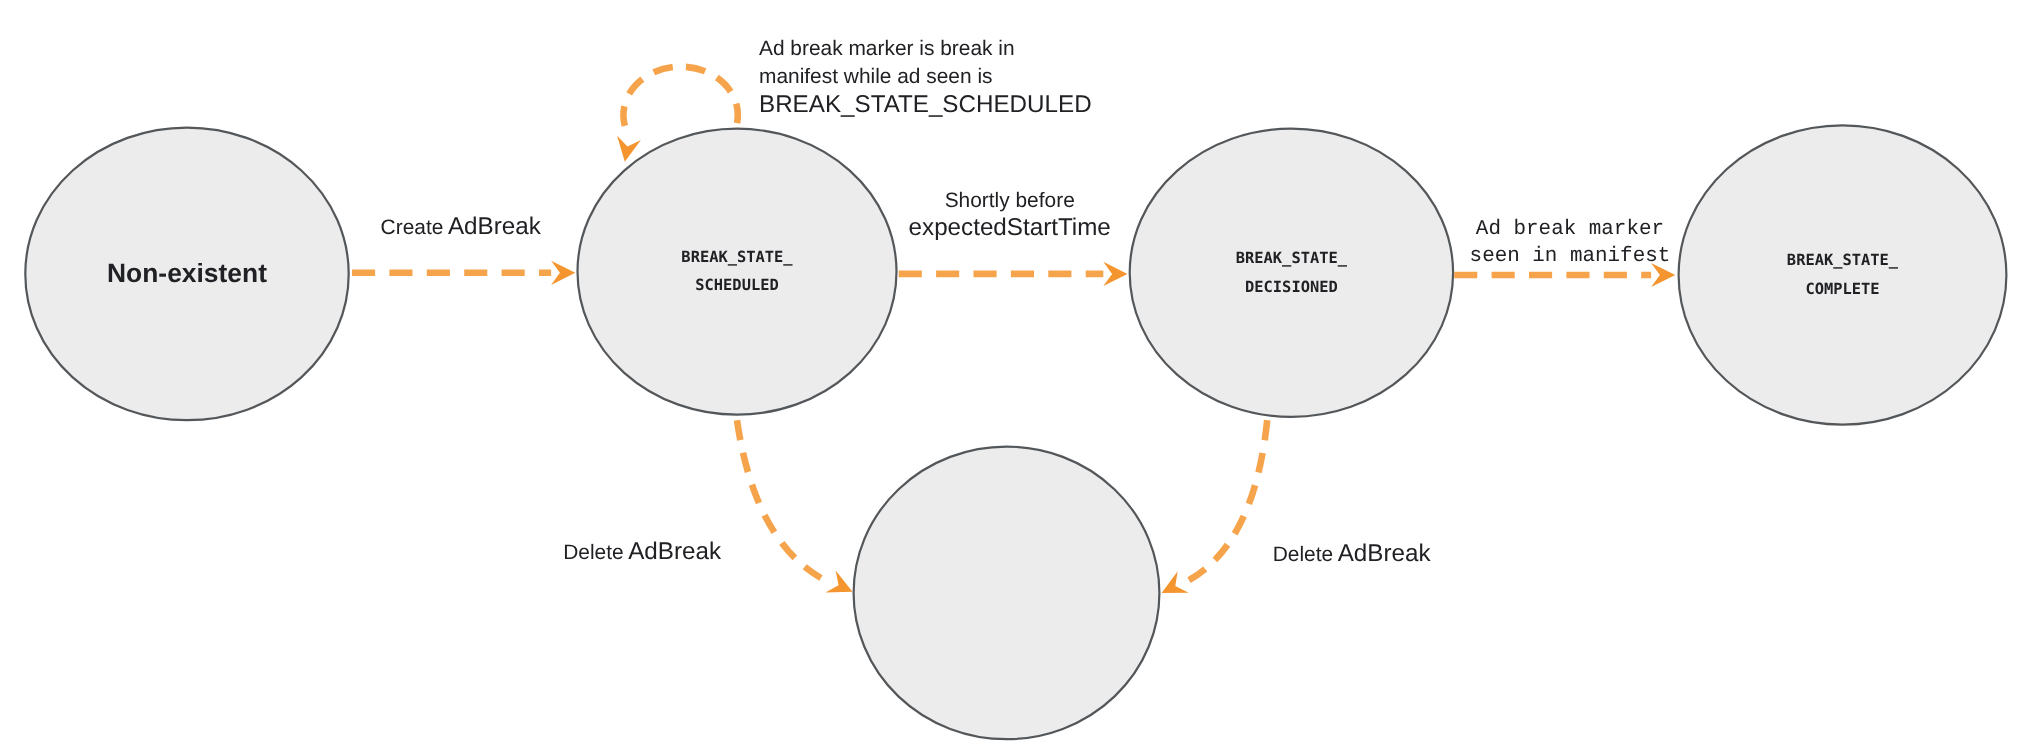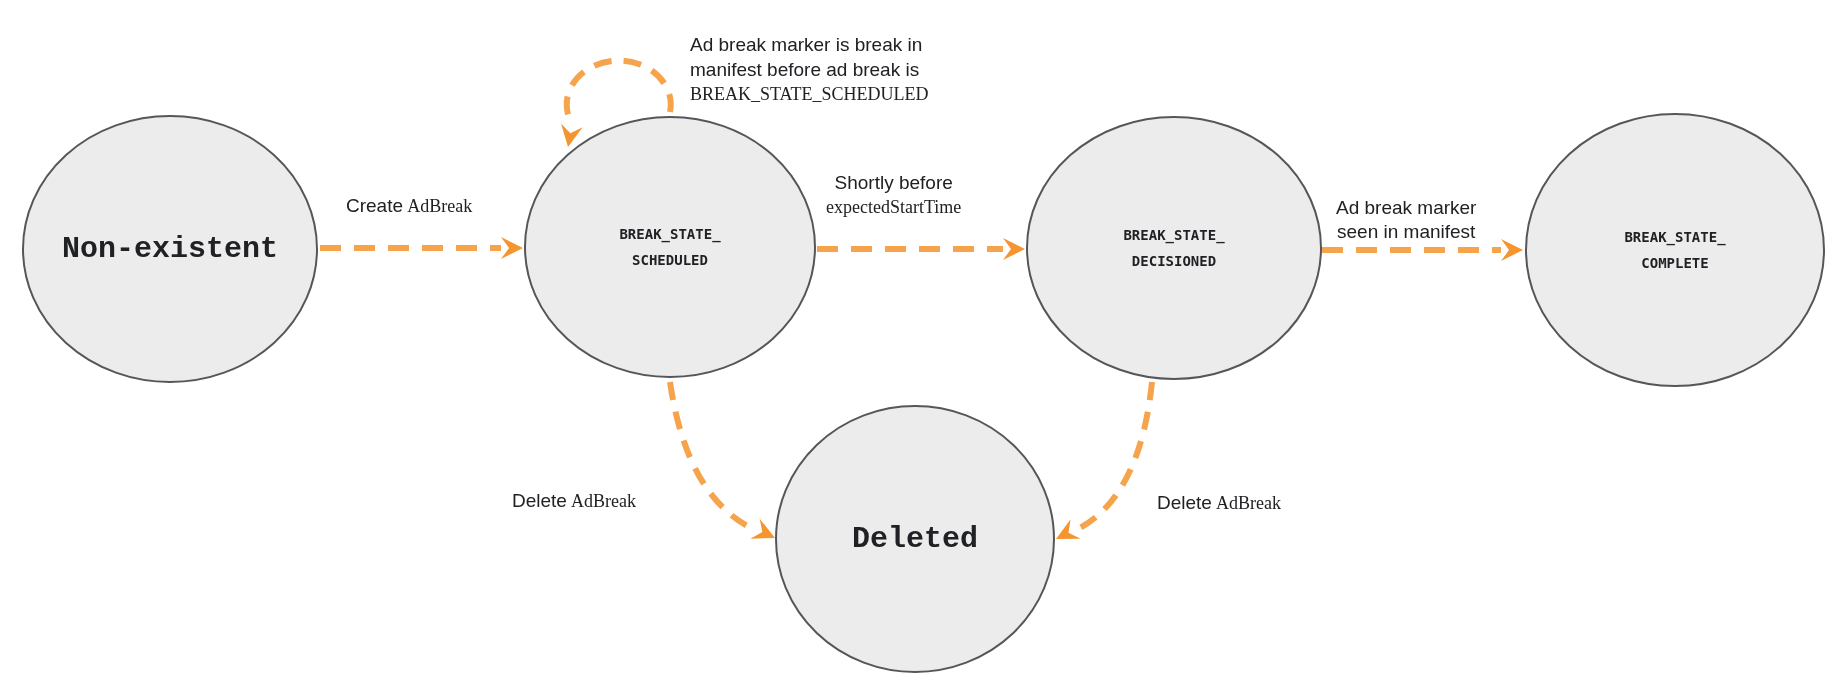--- a/index.html
+++ b/index.html
@@ -16,37 +16,37 @@
   .state-label {
     position: absolute;
     display: flex;
     align-items: center;
     justify-content: center;
     text-align: center;
     white-space: pre-line;
     font-weight: bold;
     pointer-events: none;
   }
-  .state-label.sans { font-size: 30px; font-family: Liberation Mono, monospace; }
+  .state-label.sans { font-size: 24px; }
   .state-label.mono {
     font-family: "DejaVu Sans Mono", monospace;
     font-size: 14px;
     line-height: 26px;
   }
   .edge-label {
     position: absolute;
     font-size: 19px;
     line-height: 25px;
     white-space: nowrap;
   }
   .edge-label .line { display: block; }
-  .code { font-family: Liberation Serif, serif; font-size: 18px; }
+  .code { font-family: Liberation Sans, sans-serif; font-size: 22px; }
   .plain-part { margin-right: 0.22em; }
   .lh24 { line-height: 24px; text-align: center; }
-  .pre { white-space: pre-line; }
+  .pre { white-space: pre-line; font-family: Liberation Mono, monospace; }
 </style>
 </head>
 <body style="--arrow: #F6A44C; --arrowhead: #F5952F; --state_fill: #ECECEC; --state_border: #54575A; --text: #202124;">
 
 <div class="canvas">
 
   <svg class="layer" width="1844" height="687" viewBox="0 0 1844 687">
 
     <ellipse cx="170" cy="249" rx="147" ry="133" stroke-width="2" fill="#ECECEC" stroke="#54575A"></ellipse>
     <ellipse cx="670" cy="247" rx="145" ry="130" stroke-width="2" fill="#ECECEC" stroke="#54575A"></ellipse>
@@ -81,31 +81,28 @@
 SCHEDULED</span>
   </div>
   <div class="state-label mono" style="left:1027px; top:117px; width:294px; height:262px;">
     <span>BREAK_STATE_
 DECISIONED</span>
   </div>
   <div class="state-label mono" style="left:1526px; top:114px; width:298px; height:272px;">
     <span>BREAK_STATE_
 COMPLETE</span>
   </div>
-  <div class="state-label sans" style="left:776px; top:406px; width:278px; height:266px;">
-    <span>Deleted</span>
-  </div>
 
   <div class="edge-label" style="left:346px; top:193px;">
     <span class="plain-part">Create</span><span class="code">AdBreak</span>
   </div>
 
   <div class="edge-label" style="left:690px; top:32px;">
     <span class="line">Ad break marker is break in</span>
-    <span class="line">manifest before ad break is</span>
+    <span class="line">manifest while ad seen is</span>
     <span class="line code">BREAK_STATE_SCHEDULED</span>
   </div>
 
   <div class="edge-label lh24" style="left:826px; top:171px;">
     <span class="line">Shortly before</span>
     <span class="line code">expectedStartTime</span>
   </div>
 
   <div class="edge-label lh24 pre" style="left:1336px; top:172px;">
     <span class="pre">Ad break marker

